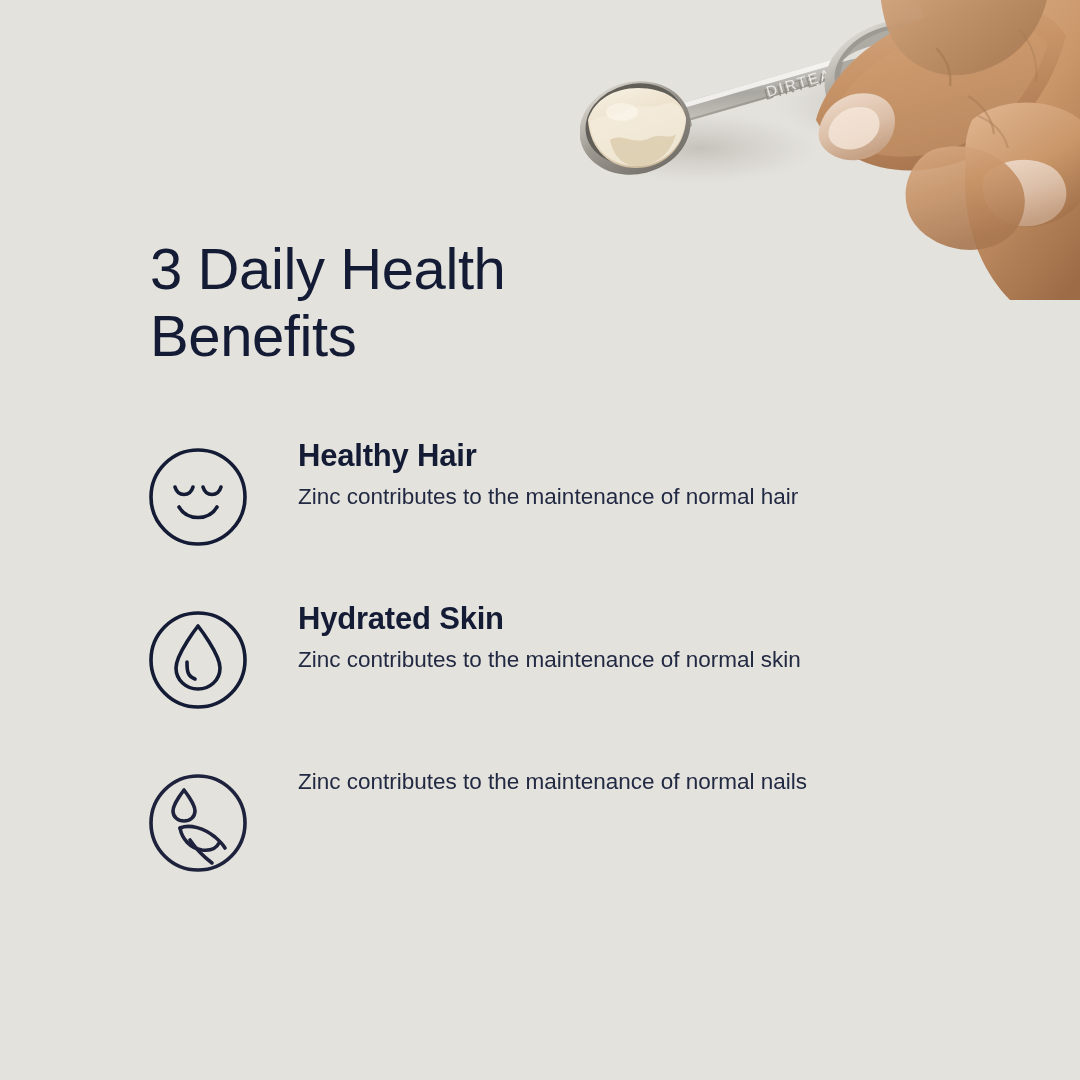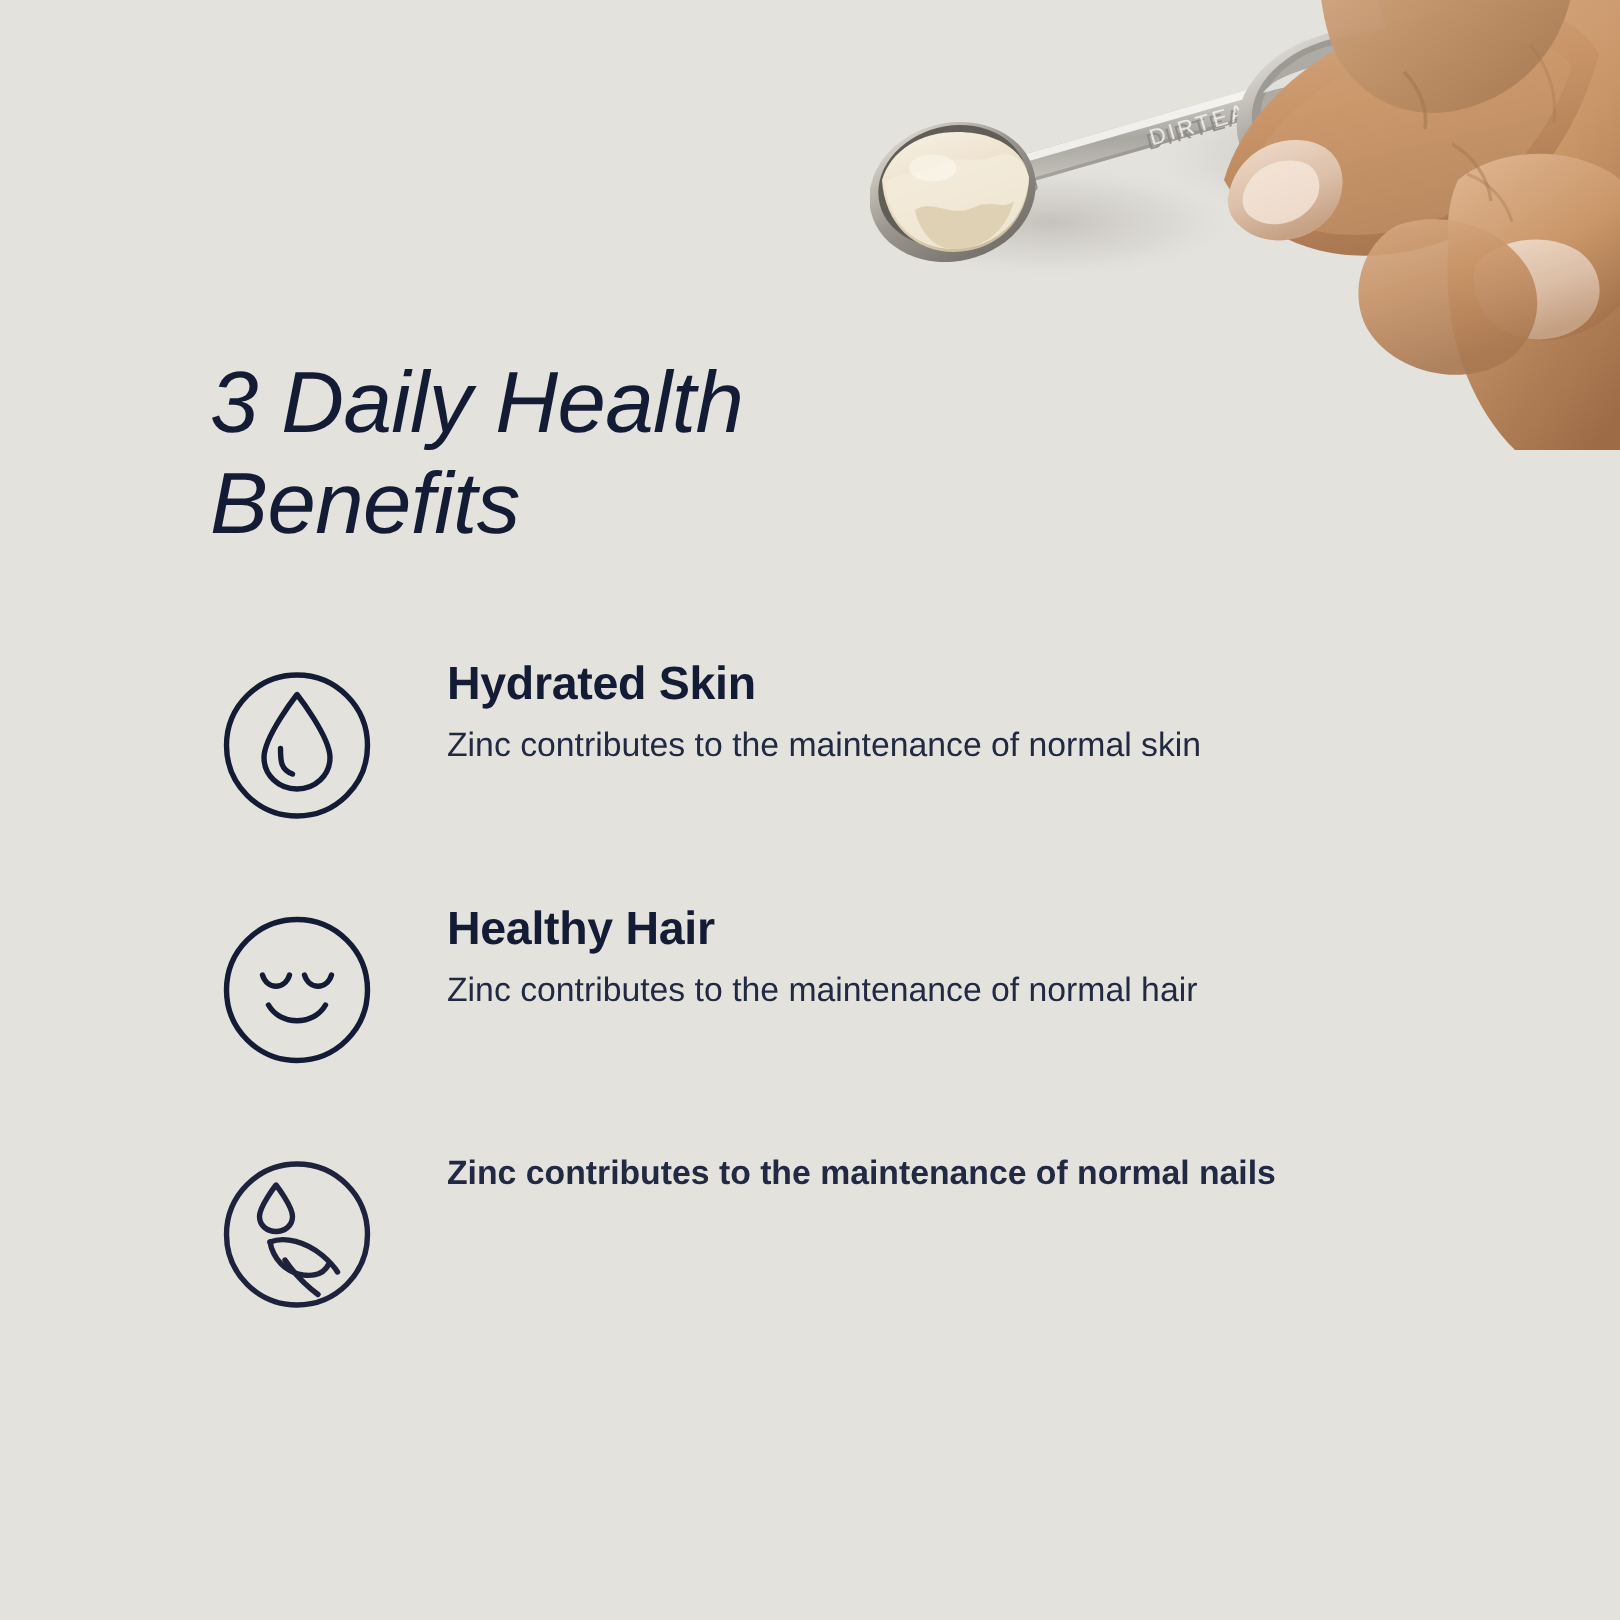--- a/index.html
+++ b/index.html
@@ -29,30 +29,29 @@
     right: 0;
     width: 500px;
     height: 480px;
     overflow: hidden;
     pointer-events: none;
   }
 
   
   #headline {
     position: absolute;
-    left: 140px;
+    left: 150px;
     top: 196px;
     width: 520px;
     font-size: 58px;
     font-weight: 300;
     line-height: 1.16;
     letter-spacing: -0.4px;
     color: #141b35;
     white-space: pre-line;
-    font-style: italic;
   }
 
   
   #benefits {
     position: absolute;
     left: 146px;
     top: 440px;
     width: 810px;
   }
   .benefit-row {
@@ -89,21 +88,21 @@
     margin: 0 0 8px 0;
   }
   .benefit-desc {
     font-size: 22.5px;
     font-weight: 400;
     color: #222a43;
     line-height: 1.42;
     margin: 0;
     max-width: 600px;
   }
-  .row-nails .benefit-desc { max-width: 590px; font-weight: bold; }
+  .row-nails .benefit-desc { max-width: 590px; }
 </style>
 </head>
 <body>
 
 <div id="page">
 
   <div id="photo">
     <svg width="500" height="480" viewBox="0 0 500 480">
       <defs>
         <linearGradient id="skinA" x1="0" y1="0" x2="0.35" y2="1">
@@ -221,46 +220,46 @@
         <path d="M440 30 C452 44 458 62 456 82" stroke="#a0734c" stroke-width="2" fill="none" opacity="0.3"></path>
       </g>
     </svg>
   </div>
 
   <h1 id="headline">3 Daily Health
 Benefits</h1>
 
   <div id="benefits">
 
-    <div class="benefit-row row-skin">
-      <div class="benefit-icon">
-        <svg viewBox="0 0 104 104" fill="none" stroke="#141b35" stroke-width="3.6" stroke-linecap="round" stroke-linejoin="round">
-          <circle cx="52" cy="52" r="47"></circle>
-          <path d="M52 18 C52 18 30 46 30 60 C30 72 40 81 52 81 C64 81 74 72 74 60 C74 46 52 18 52 18 Z"></path>
-          <path d="M41 54 C41 62 41 68 49 71"></path>
-        </svg>
-      </div>
-      <div class="benefit-text">
-        <p class="benefit-title">Hydrated Skin</p>
-        <p class="benefit-desc">Zinc contributes to the maintenance of normal skin</p>
-      </div>
-    </div>
-
     <div class="benefit-row row-hair">
       <div class="benefit-icon">
         <svg viewBox="0 0 104 104" fill="none" stroke="#141b35" stroke-width="3.6" stroke-linecap="round" stroke-linejoin="round">
           <circle cx="52" cy="52" r="47"></circle>
           <path d="M29 42 C32 52 44 52 47 42"></path>
           <path d="M57 42 C60 52 72 52 75 42"></path>
           <path d="M33 62 C41 76 63 76 71 62"></path>
         </svg>
       </div>
       <div class="benefit-text">
         <p class="benefit-title">Healthy Hair</p>
         <p class="benefit-desc">Zinc contributes to the maintenance of normal hair</p>
+      </div>
+    </div>
+
+    <div class="benefit-row row-skin">
+      <div class="benefit-icon">
+        <svg viewBox="0 0 104 104" fill="none" stroke="#141b35" stroke-width="3.6" stroke-linecap="round" stroke-linejoin="round">
+          <circle cx="52" cy="52" r="47"></circle>
+          <path d="M52 18 C52 18 30 46 30 60 C30 72 40 81 52 81 C64 81 74 72 74 60 C74 46 52 18 52 18 Z"></path>
+          <path d="M41 54 C41 62 41 68 49 71"></path>
+        </svg>
+      </div>
+      <div class="benefit-text">
+        <p class="benefit-title">Hydrated Skin</p>
+        <p class="benefit-desc">Zinc contributes to the maintenance of normal skin</p>
       </div>
     </div>
 
     <div class="benefit-row row-nails">
       <div class="benefit-icon">
         <svg viewBox="0 0 104 104" fill="none" stroke="#1e223c" stroke-width="3.6" stroke-linecap="round" stroke-linejoin="round">
           <circle cx="52" cy="52" r="47"></circle>
           <path d="M38 19 C38 19 27 33 27 40 C27 46 32 50 38 50 C44 50 49 46 49 40 C49 33 38 19 38 19 Z"></path>
           <path d="M34 57 C44 53 58 57 69 66 C76 72 79 77 79 77"></path>
           <path d="M34 57 C36 68 44 77 56 79 C64 80 70 78 73 72"></path>

